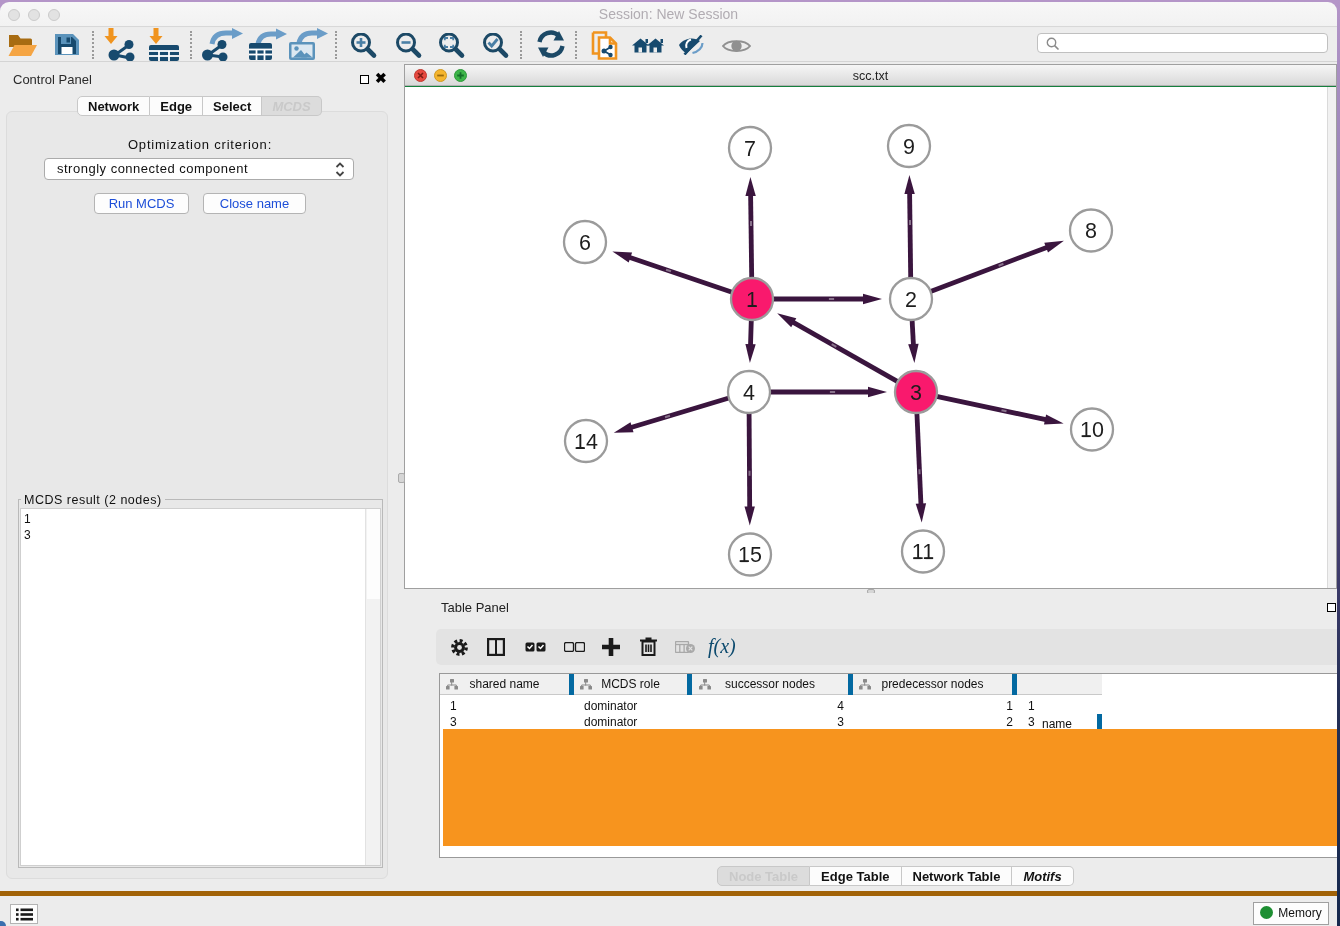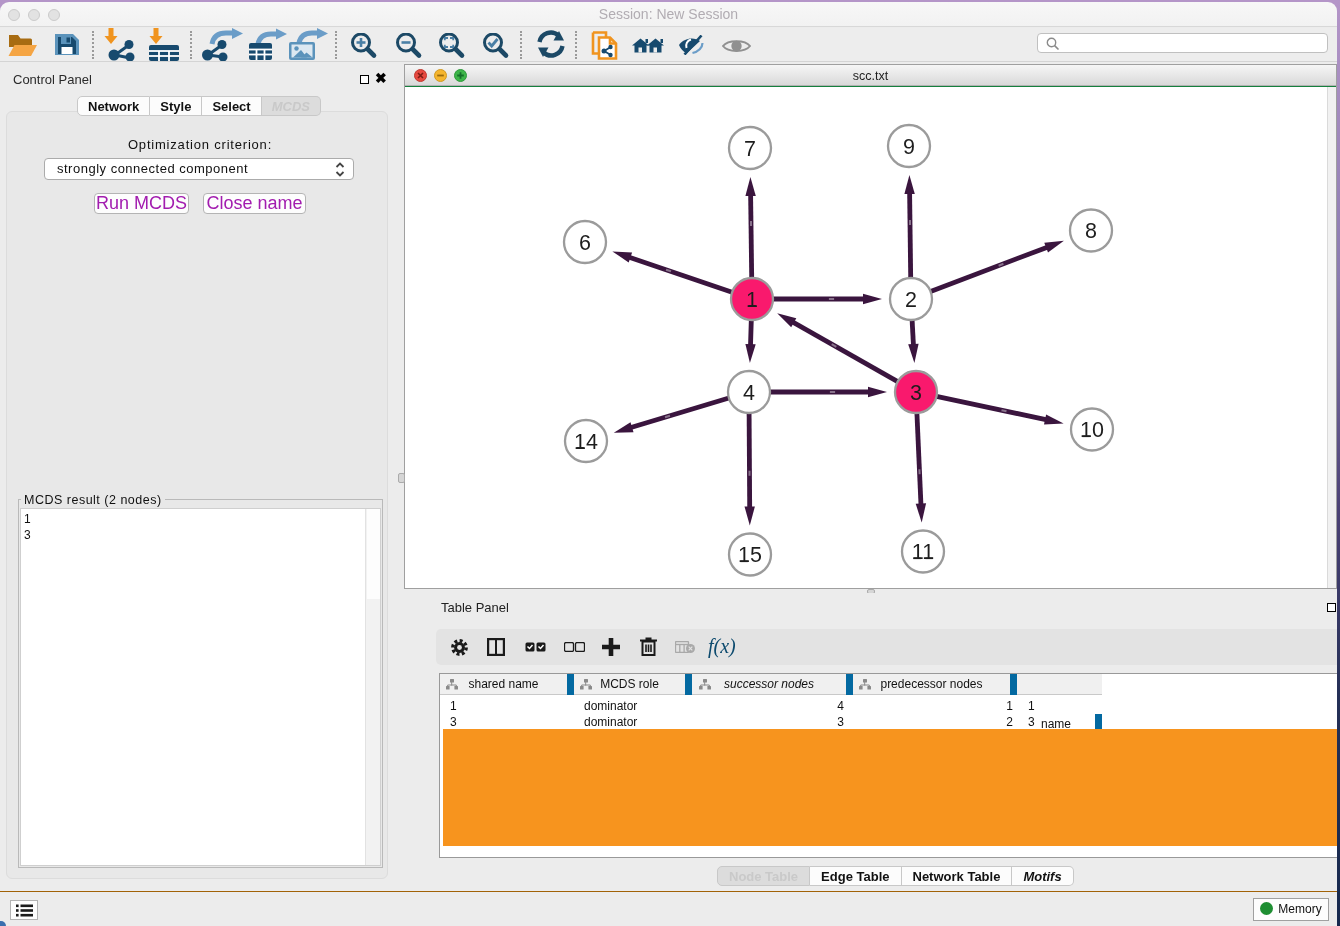--- a/index.html
+++ b/index.html
@@ -41,21 +41,21 @@
 #cp-tabs .tab { padding:0 10px; }
 .tab.first { border-left:1px solid #c8c8c8; border-radius:5px 0 0 5px; }
 .tab.last { border-radius:0 5px 5px 0;font-style:italic; }
 .tab.sel { background:#dcdcdc; color:#c9c9c9; }
 #cp-tabs { left:77px; top:31px; }
 #opt-label { left:4px; top:72px; width:392px; text-align:center; font-size:13px; color:#111; letter-spacing:0.8px; }
 #combo { left:44px; top:93px; width:310px; height:22px; background:#fff;
   border:1px solid #ababab; border-radius:4px; font-size:13px; color:#111;
   line-height:20px; padding-left:12px; letter-spacing:0.5px; }
 .btn { position:absolute; height:21px; background:#fdfdfd; border:1px solid #b4b4b4;
-  border-radius:4px; font-size:18px; color:#a21caf; text-align:center; line-height:19px; }
+  border-radius:4px; font-size:13px; color:#1d4ed8; text-align:center; line-height:19px; }
 #btn-run { left:94px; top:128px; width:95px; }
 #btn-close { left:203px; top:128px; width:103px; }
 #fieldset { left:18px; top:434px; width:365px; height:369px; border:1px solid #b9b9b9; }
 #fs-label { left:21px; top:428px; background:#e8e8e8; padding:0 3px; font-size:12.5px; color:#111; letter-spacing:0.5px; }
 #fs-white { left:20px; top:443px; width:361px; height:358px; background:#fff;
   border:1px solid #cfcfcf; font-size:12px; color:#111; padding:2px 0 0 3px; line-height:16px; }
 #fs-scroll { left:344px; top:0px; width:15px; height:356px; background:#f2f2f2; border-left:1px solid #e2e2e2; }
 #fs-thumb { left:1px; top:0; width:13px; height:90px; background:#fdfdfd; }
 
 
@@ -74,27 +74,27 @@
 
 
 #tp { left:428px; top:593px; width:933px; height:298px; background:#ececec; }
 #tp-title { left:13px; top:7px; font-size:13px; color:#222; }
 #tp-float { left:899px; top:10px; width:9px; height:9px; border:1.5px solid #000; background:#fff; }
 #tp-close { left:914px; top:5px; font-size:14px; color:#000; font-weight:bold; }
 #tp-toolbar { left:8px; top:36px; width:917px; height:36px; background:#e3e3e3; border-radius:5px; }
 #tp-table { left:11px; top:80px; width:915px; height:185px; background:#fff; border:1px solid #999; }
 #tp-header { left:0; top:0; width:662px; height:21px; background:#f0f0f0;
   border-bottom:1px solid #c9c9c9; font-size:12px; color:#111; }
-.th { position:absolute; top:0; height:21px; border-right:7px solid #0369a1; text-align:center; line-height:21px; }
+.th { position:absolute; top:0; height:21px; border-right:5px solid #0369a1; text-align:center; line-height:21px; }
 .trow { position:absolute; font-size:12px; color:#111; height:16px; line-height:16px; }
 #tp-orange { left:3px; top:55px; width:908px; height:117px; background:#f7941e; }
 #tp-tabs { left:289px; top:273px; }
 
 
-#status { left:0; top:891px; width:1337px; height:35px; background:#ececec; border-top:1px solid #a16207; }
+#status { left:0; top:891px; width:1337px; height:35px; background:#ececec; border-top:5px solid #a16207; }
 #st-list { left:10px; top:8px; width:28px; height:20px; background:#fdfdfd; border:1px solid #b3b3b3; }
 #st-mem { left:1253px; top:6px; width:76px; height:23px; background:#fdfdfd;
   border:1px solid #a0a0a0; font-size:12px; color:#111; text-align:center; line-height:21px; }
 </style>
 </head>
 <body>
 <div class="abs" id="desk-top"></div>
 <div class="abs" id="titlebar">
   <div class="tl" style="left:8px;"></div>
   <div class="tl" style="left:28px;"></div>
@@ -252,21 +252,21 @@
     </svg>
   </div>
 </div>
 <div class="abs" id="cp">
   <div class="abs" id="cp-title">Control Panel</div>
   <div class="abs" id="cp-float"></div>
   <div class="abs" id="cp-close">✖</div>
   <div class="abs" id="cp-body"></div>
   <div class="tab-strip" id="cp-tabs">
     <div class="tab first">Network</div>
-      <div class="tab">Style</div>
+      <div class="tab">Edge</div>
       <div class="tab">Select</div>
       <div class="tab sel last">MCDS</div>
   </div>
   <div class="abs" id="combo">strongly connected component
     <svg class="abs" style="right:8px;top:3px;" width="10" height="15" viewBox="0 0 10 15">
       <polyline points="1.5,5 5,1.5 8.5,5" fill="none" stroke="#444" stroke-width="1.8"></polyline>
       <polyline points="1.5,10 5,13.5 8.5,10" fill="none" stroke="#444" stroke-width="1.8"></polyline>
     </svg>
   </div>
   <div class="abs" id="opt-label">Optimization criterion:</div>
@@ -426,21 +426,21 @@
       <line x1="9.1" y1="3.5" x2="9.1" y2="11.5" stroke="#a9a9a9" stroke-width="1.3"></line>
       <circle cx="15.5" cy="7.5" r="4.5" fill="#a9a9a9"></circle>
       <path d="M13.7,5.7 l3.6,3.6 M17.3,5.7 l-3.6,3.6" stroke="#e3e3e3" stroke-width="1.2"></path>
     </svg>
     <div class="abs" style="left:272px;top:6px;font-family:'Liberation Serif',serif;font-style:italic;font-size:20px;color:#0c4a6e;">f(x)</div>
   </div>
   <div class="abs" id="tp-table">
     <div class="abs" id="tp-header">
       <div class="th" style="left:0;width:134px;">shared name</div>
       <div class="th" style="left:134px;width:118px;">MCDS role</div>
-      <div class="th" style="left:252px;width:161px;font-style:italic;">successor nodes</div>
+      <div class="th" style="left:252px;width:161px;">successor nodes</div>
       <div class="th" style="left:413px;width:164px;">predecessor nodes</div>
       <div class="th" style="left:577px;width:85px;margin-top:40px;">name</div>
       <svg class="abs hier" style="left:6px;top:5px;" width="12" height="11" viewBox="0 0 12 11">
           <g fill="#8a8a8a">
             <rect x="4" y="0" width="4" height="3.4" rx="0.5"></rect>
             <rect x="0" y="7" width="3.6" height="3.4" rx="0.5"></rect>
             <rect x="8.4" y="7" width="3.6" height="3.4" rx="0.5"></rect>
             <path d="M5.7,3 v2 M1.7,7.3 v-1.3 h8.6 v1.3 M5.7,5 v1.5" stroke="#8a8a8a" stroke-width="1" fill="none"></path>
           </g>
         </svg>

